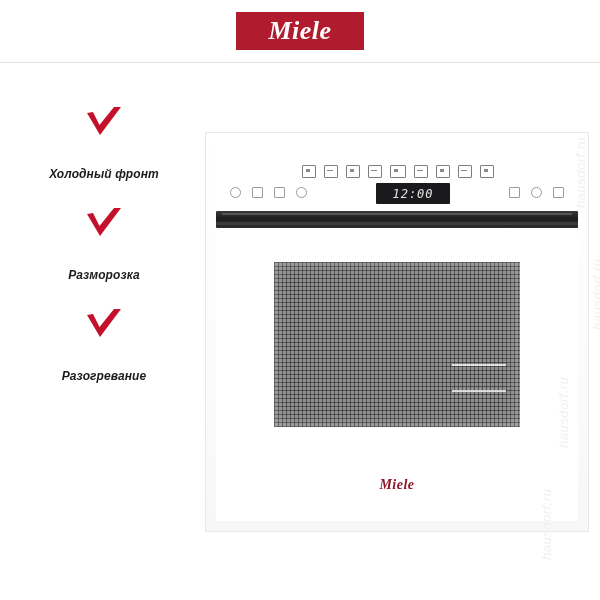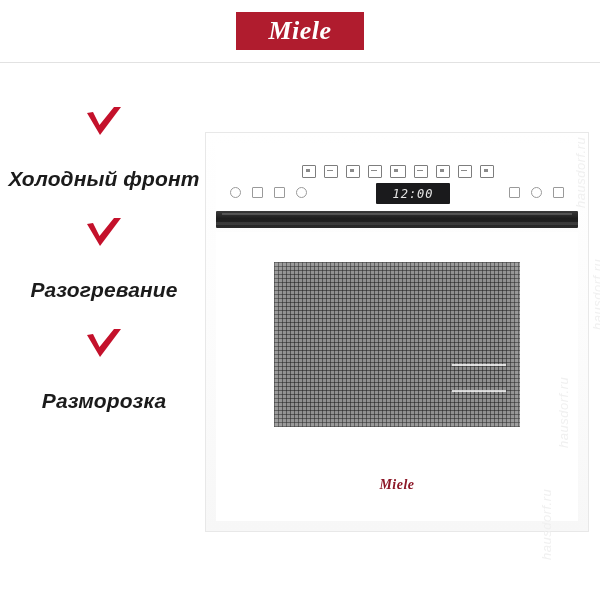--- a/index.html
+++ b/index.html
@@ -67,21 +67,21 @@
     text-align: center;
   }
   .check-icon {
     display: block;
     margin: 0 auto 6px auto;
     width: 40px;
     height: 34px;
   }
   .feature-label {
     display: block;
-    font-size: 21px;
+    font-size: 12px;
     font-weight: bold;
     color: #1b1b1b;
     letter-spacing: 0.1px;
     margin-top: 28px;
   }
 
   
   .oven {
     position: absolute;
     left: 205px;
@@ -296,28 +296,28 @@
       <svg class="check-icon" viewBox="0 0 40 34">
         <path d="M3 8 L16 30 L37 2 L30 2 L15.5 20 L9 7 Z" fill="#c4112b"></path>
       </svg>
       <span class="feature-label">Холодный фронт</span>
     </div>
 
     <div class="feature">
       <svg class="check-icon" viewBox="0 0 40 34">
         <path d="M3 8 L16 30 L37 2 L30 2 L15.5 20 L9 7 Z" fill="#c4112b"></path>
       </svg>
-      <span class="feature-label">Разогревание</span>
+      <span class="feature-label">Разморозка</span>
     </div>
 
     <div class="feature">
       <svg class="check-icon" viewBox="0 0 40 34">
         <path d="M3 8 L16 30 L37 2 L30 2 L15.5 20 L9 7 Z" fill="#c4112b"></path>
       </svg>
-      <span class="feature-label">Разморозка</span>
+      <span class="feature-label">Разогревание</span>
     </div>
 
   </div>
 
   <div class="oven">
     <div class="oven-inner-frame">
 
       <div class="control-panel">
 
         <div class="icon-row">

